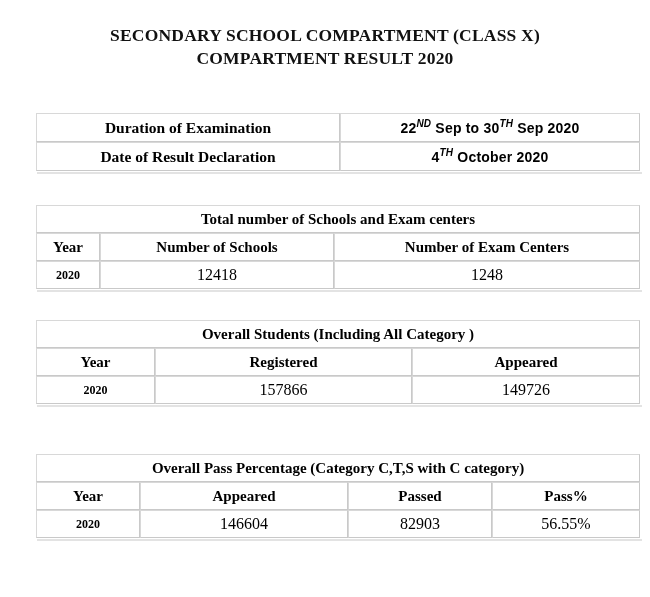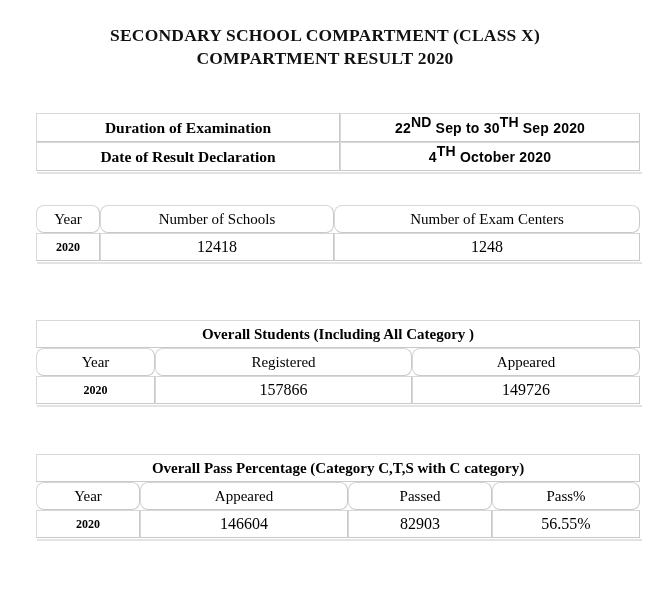--- a/index.html
+++ b/index.html
@@ -48,23 +48,22 @@
     padding: 2px 5px;
     text-align: center;
     vertical-align: middle;
     font-family: "Liberation Serif", "DejaVu Serif", serif;
     font-size: 14.5px;
     color: #000000;
     white-space: nowrap;
     overflow: hidden;
   }
   .sheet-table td.hd {
-    font-weight: normal;
+    font-weight: bold;
     font-size: 15px;
-    border-radius: 8px;
   }
   .sheet-table td.title-cell {
     font-weight: bold;
     font-size: 15px;
   }
   .sheet-table td.yr {
     font-weight: bold;
     font-size: 12px;
   }
   .sheet-table td.val {
@@ -75,23 +74,24 @@
     font-weight: bold;
     font-size: 15.5px;
   }
   .sheet-table td.value-sans {
     font-family: "Liberation Sans", "DejaVu Sans", sans-serif;
     font-weight: bold;
     font-size: 14px;
     letter-spacing: 0.2px;
   }
   .sheet-table td.value-sans sup {
-    font-size: 14px;
+    font-size: 10px;
     vertical-align: super;
     line-height: 0;
+    font-style: italic;
   }
 
   
   #table-duration      { left: 36px;  top: 113px; width: 604px; }
   #table-duration td   { height: 23px; }
 
   #table-schools       { left: 36px;  top: 205px; width: 604px; }
   #table-schools td    { height: 22px; }
 
   #table-students      { left: 36px;  top: 320px; width: 604px; }
@@ -137,20 +137,23 @@
 </table>
 
 <table class="sheet-table" id="table-schools">
   <colgroup>
       <col style="width:64px">
       <col style="width:234px">
       <col style="width:306px">
     </colgroup>
   <tbody>
     <tr>
+      <td class="title-cell" colspan="3">Total number of Schools and Exam centers</td>
+    </tr>
+    <tr>
       <td class="hd">Year</td>
       <td class="hd">Number of Schools</td>
       <td class="hd">Number of Exam Centers</td>
     </tr>
     <tr>
       <td class="yr">2020</td>
       <td class="val">12418</td>
       <td class="val">1248</td>
     </tr>
   </tbody>

